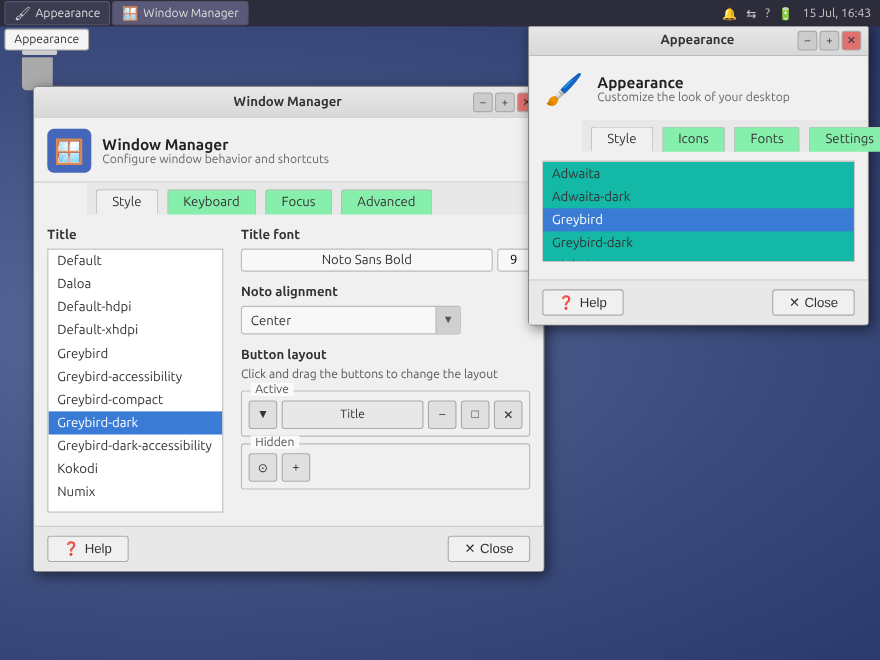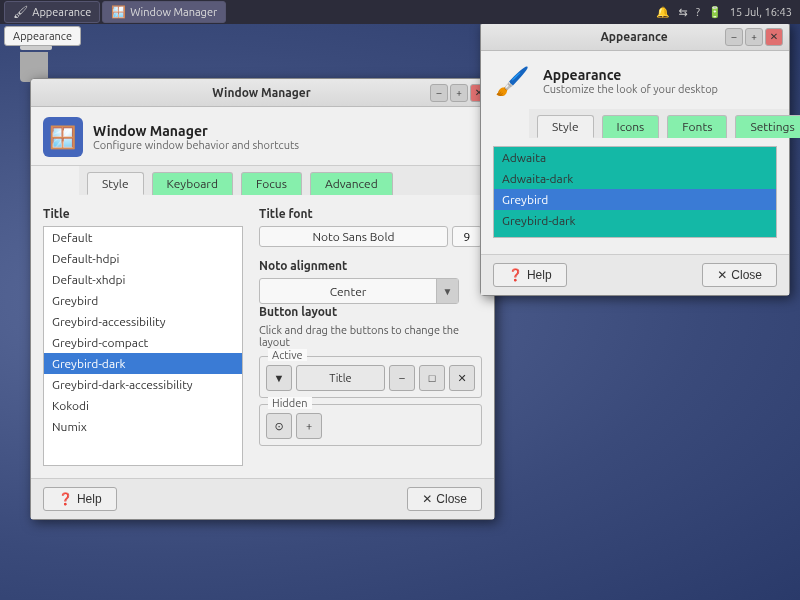--- a/index.html
+++ b/index.html
@@ -187,21 +187,21 @@
     }
 
     .col-label {
       font-size: 12px;
       font-weight: bold;
       color: #333;
       margin-bottom: 6px;
     }
 
     .theme-list {
-      width: 200px;
+      width: 160px;
       height: 240px;
       border: 1px solid #bbb;
       background: #fff;
       overflow-y: auto;
     }
     .theme-item {
       padding: 4px 8px;
       font-size: 12px;
       color: #333;
       cursor: pointer;
@@ -235,22 +235,21 @@
       width: 30px;
       background: #f8f8f8;
       border: 1px solid #bbb;
       border-radius: 3px;
       padding: 3px 4px;
       font-size: 12px;
       text-align: center;
     }
 
     .select-row {
-      margin-bottom: 1px;
-      text-align: center;
+      margin-bottom: 12px;
     }
     .custom-select {
       display: flex;
       align-items: center;
       border: 1px solid #bbb;
       border-radius: 3px;
       background: #f8f8f8;
       height: 26px;
       width: 200px;
     }
@@ -508,20 +507,21 @@
     </div>
   </div>
 
   <div class="dialog-body">
     <div class="two-col">
 
       <div>
         <div class="col-label">Title</div>
         <div class="theme-list">
           <div class="theme-item"><span>Default</span></div>
+          <div class="theme-item"><span>Daloa</span></div>
           <div class="theme-item"><span>Default-hdpi</span></div>
           <div class="theme-item"><span>Default-xhdpi</span></div>
           <div class="theme-item"><span>Greybird</span></div>
           <div class="theme-item"><span>Greybird-accessibility</span></div>
           <div class="theme-item"><span>Greybird-compact</span></div>
           <div class="theme-item selected"><span>Greybird-dark</span></div>
           <div class="theme-item"><span>Greybird-dark-accessibility</span></div>
           <div class="theme-item"><span>Kokodi</span></div>
           <div class="theme-item"><span>Numix</span></div>
         </div>

